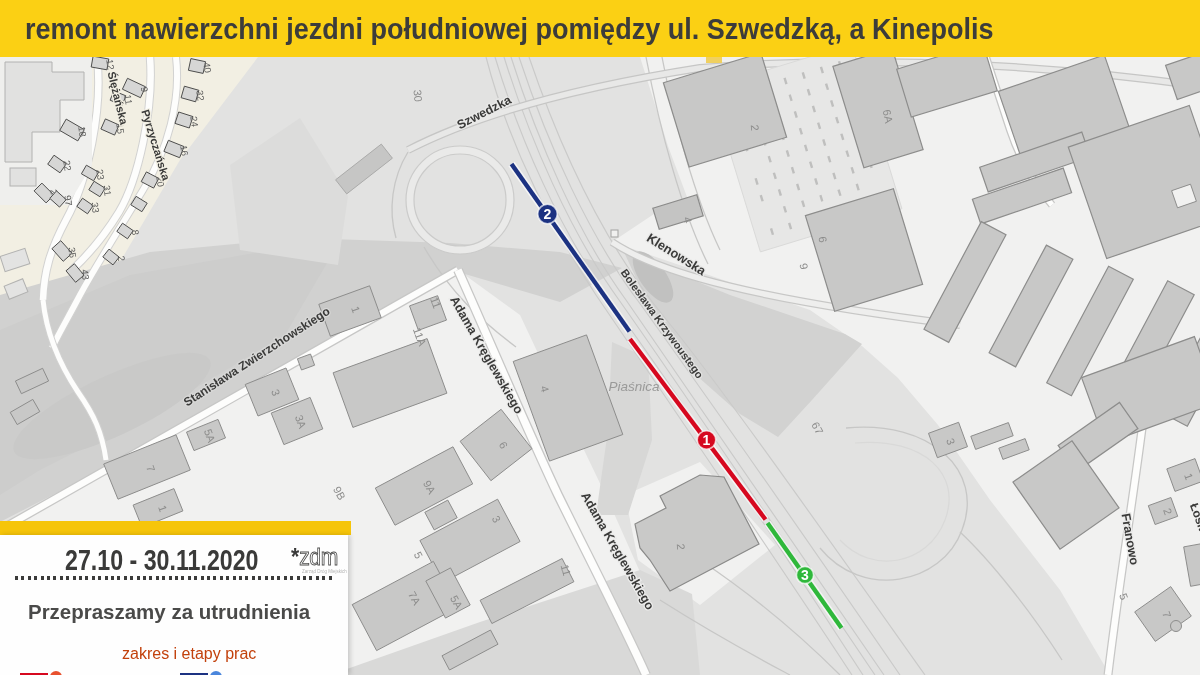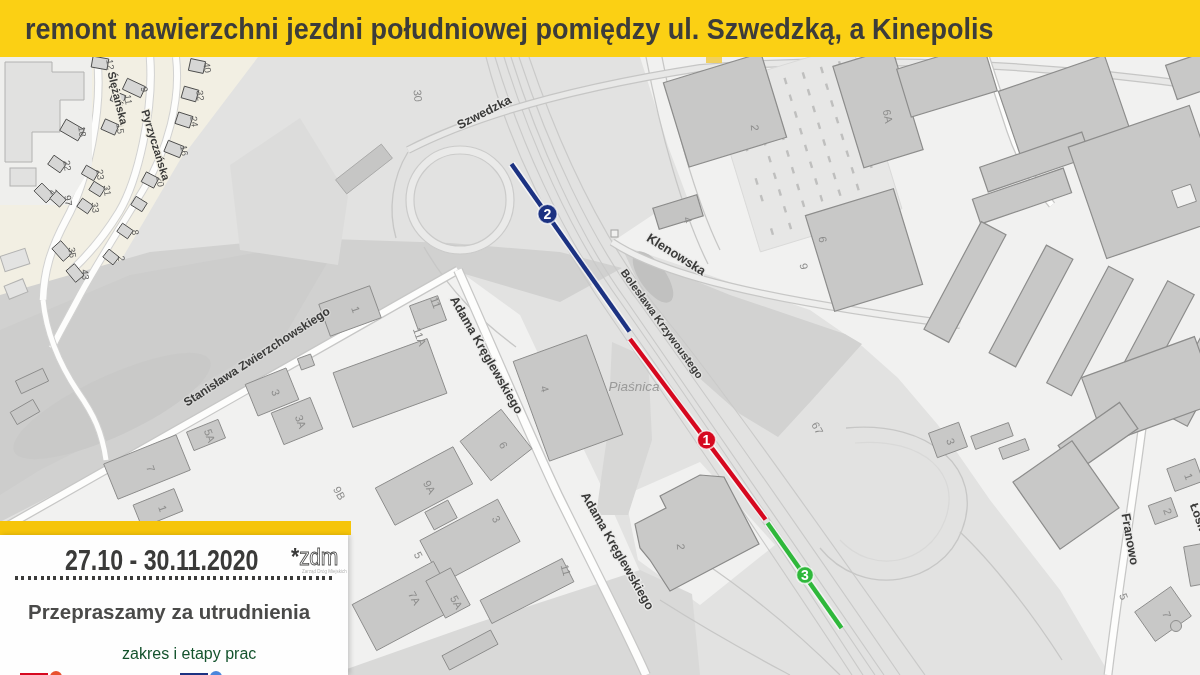--- a/index.html
+++ b/index.html
@@ -400,21 +400,21 @@
 <div style="position:absolute;left:65px;top:544px;font-size:29px;font-weight:bold;color:#3a3a39;white-space:nowrap;transform:scaleX(0.80);transform-origin:left center;">27.10 - 30.11.2020</div>
 
 <div style="position:absolute;left:291px;top:543px;font-size:24px;white-space:nowrap;transform:scaleX(0.88);transform-origin:left center;"><span style="font-weight:bold;color:#3a3a39;">*</span><span style="letter-spacing:-0.5px;color:transparent;-webkit-text-stroke:0.9px #4e4e4d;">zdm</span></div>
 
 <div style="position:absolute;left:302px;top:569px;font-size:4.5px;color:#b4b4b3;">Zarząd Dróg Miejskich</div>
 
 <div style="position:absolute;left:15px;top:576px;width:318px;height:4px;background:repeating-linear-gradient(90deg,#3b3b3a 0 3px,transparent 3px 6.4px);"></div>
 
 <div style="position:absolute;left:28px;top:600px;font-size:21px;font-weight:bold;color:#4a4a49;white-space:nowrap;transform:scaleX(0.975);transform-origin:left center;">Przepraszamy za utrudnienia</div>
 
-<div style="position:absolute;left:122px;top:645px;font-size:16px;color:#14532d;white-space:nowrap;">zakres i etapy prac</div>
+<div style="position:absolute;left:122px;top:645px;font-size:16px;color:#c2410c;white-space:nowrap;">zakres i etapy prac</div>
 
 <div style="position:absolute;left:20px;top:673px;width:28px;height:4px;background:#d6081f;"></div>
 
 <div style="position:absolute;left:50px;top:671px;width:12px;height:12px;border-radius:50%;background:#e8512e;"></div>
 
 <div style="position:absolute;left:180px;top:673px;width:28px;height:4px;background:#1c3282;"></div>
 
 <div style="position:absolute;left:210px;top:671px;width:12px;height:12px;border-radius:50%;background:#4a86dc;"></div>
 
 </body></html>

